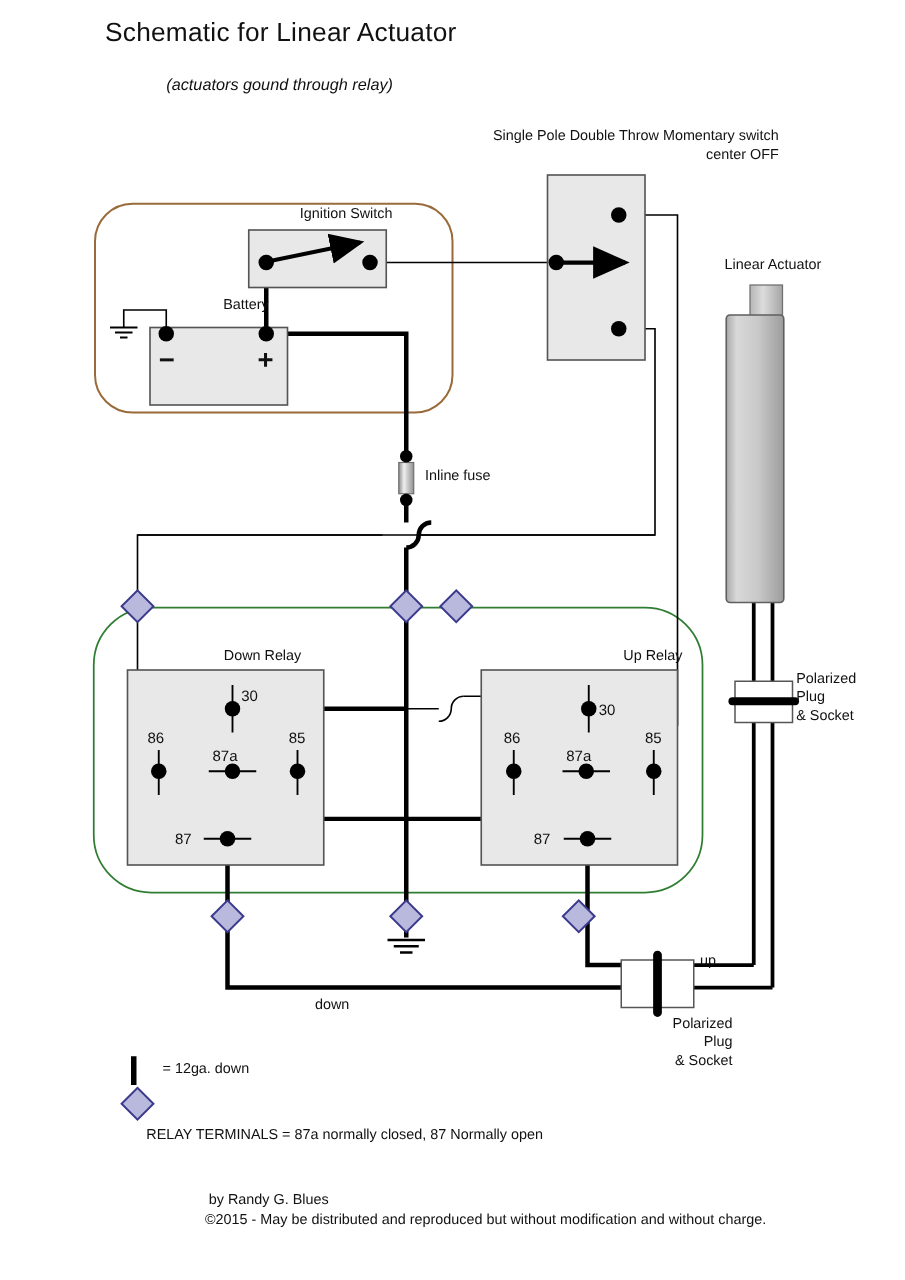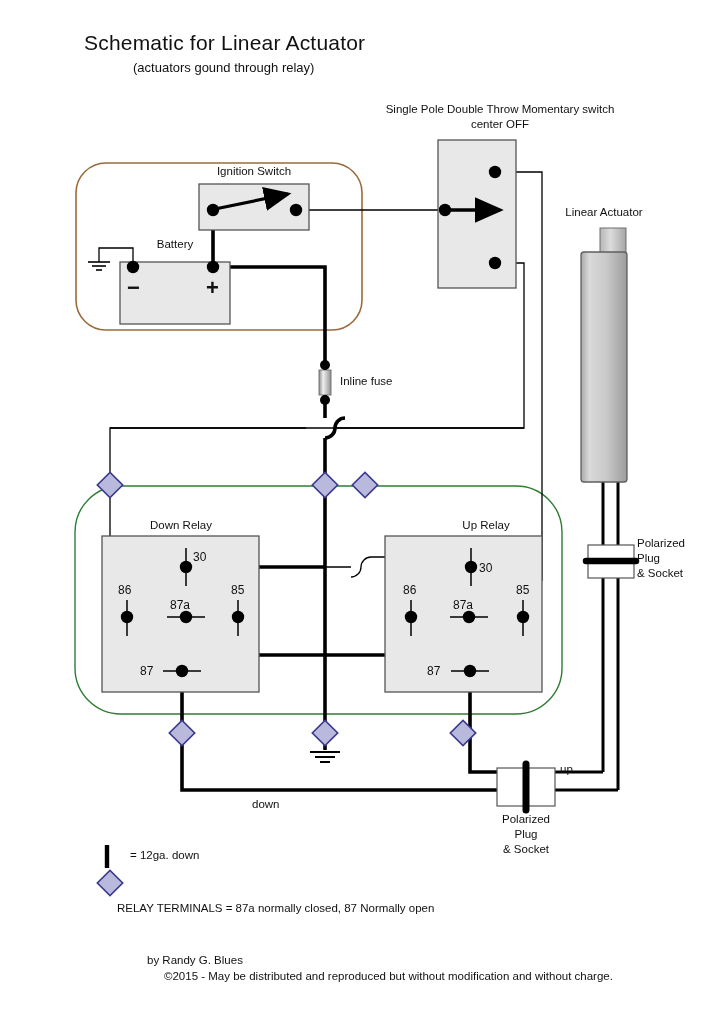--- a/index.html
+++ b/index.html
@@ -2,27 +2,27 @@
 <html><head>
 <meta charset="utf-8">
 <style>
   html,body{margin:0;padding:0;background:#ffffff;}
   body{width:724px;height:1024px;position:relative;
        font-family:"Liberation Sans","DejaVu Sans",sans-serif;color:#111;}
   #stage{position:absolute;left:0;top:0;width:724px;height:1024px;overflow:hidden;background:#fff;}
   svg{position:absolute;left:0;top:0;}
   .lbl{position:absolute;white-space:nowrap;}
   .t-title{font-size:21px;letter-spacing:.2px;}
-  .t-sub{font-size:13px;}
+  .t-sub{font-size:13px;font-style:italic;}
   .t-cap{font-size:11.5px;}
   .t-term{font-size:12px;}
   .t-leg{font-size:11.5px;}
   .t-foot{font-size:11.5px;}
   .t-pm{font-size:22px;font-weight:bold;line-height:1;}
-  .ctr{text-align:center;}
+  .ctr{text-align:right;}
 </style>
 </head>
 <body>
 
 <div id="stage">
 
   <svg width="724" height="1024" viewBox="0 0 724 1024">
     <defs>
       <linearGradient id="actGrad" x1="0" y1="0" x2="1" y2="0">
         <stop offset="0%" stop-color="#a9a9a9"></stop>
@@ -182,21 +182,21 @@
     <g transform="translate(463,733)">
       <rect x="-9" y="-9" width="18" height="18" transform="rotate(45)" fill="#b9b8dd" stroke="#3b3a8c" stroke-width="1.6"></rect>
     </g>
 
     <path d="M107,845 L107,868" stroke="#000" stroke-width="4.4"></path>
     <g transform="translate(110,883)">
       <rect x="-9" y="-9" width="18" height="18" transform="rotate(45)" fill="#b9b8dd" stroke="#3b3a8c" stroke-width="1.6"></rect>
     </g>
   </svg>
 
-  <div class="lbl t-title" style="left:84px;top:31px;text-align:center;">Schematic for Linear Actuator</div>
+  <div class="lbl t-title" style="left:84px;top:15px;text-align:center;">Schematic for Linear Actuator</div>
   <div class="lbl t-sub" style="left:133px;top:60px;">(actuators gound through relay)</div>
 
   <div class="lbl t-cap ctr" style="left:377px;top:103px;width:246px;">Single Pole Double Throw Momentary switch</div>
   <div class="lbl t-cap ctr" style="left:377px;top:118px;width:246px;">center OFF</div>
 
   <div class="lbl t-cap ctr" style="left:194px;top:165px;width:120px;">Ignition Switch</div>
 
   <div class="lbl t-cap ctr" style="left:135px;top:238px;width:80px;">Battery</div>
   <div class="lbl t-pm" style="left:127px;top:277px;">−</div>
   <div class="lbl t-pm" style="left:206px;top:277px;">+</div>
@@ -227,16 +227,16 @@
   <div class="lbl t-cap ctr" style="left:466px;top:813px;width:120px;">Polarized</div>
   <div class="lbl t-cap ctr" style="left:466px;top:828px;width:120px;">Plug</div>
   <div class="lbl t-cap ctr" style="left:466px;top:843px;width:120px;">&amp; Socket</div>
 
   <div class="lbl t-cap" style="left:252px;top:798px;">down</div>
   <div class="lbl t-cap" style="left:560px;top:763px;text-align:right;">up</div>
 
   <div class="lbl t-leg" style="left:130px;top:849px;">= 12ga. down</div>
   <div class="lbl t-leg" style="left:93px;top:902px;margin-left:24px;">RELAY TERMINALS = 87a normally closed, 87 Normally open</div>
 
-  <div class="lbl t-foot" style="left:147px;top:954px;">by Randy G. Blues</div>
+  <div class="lbl t-foot" style="left:167px;top:954px;">by Randy G. Blues</div>
   <div class="lbl t-foot" style="left:164px;top:970px;">©2015 - May be distributed and reproduced but without modification and without charge.</div>
 
 </div>
 
 </body></html>

